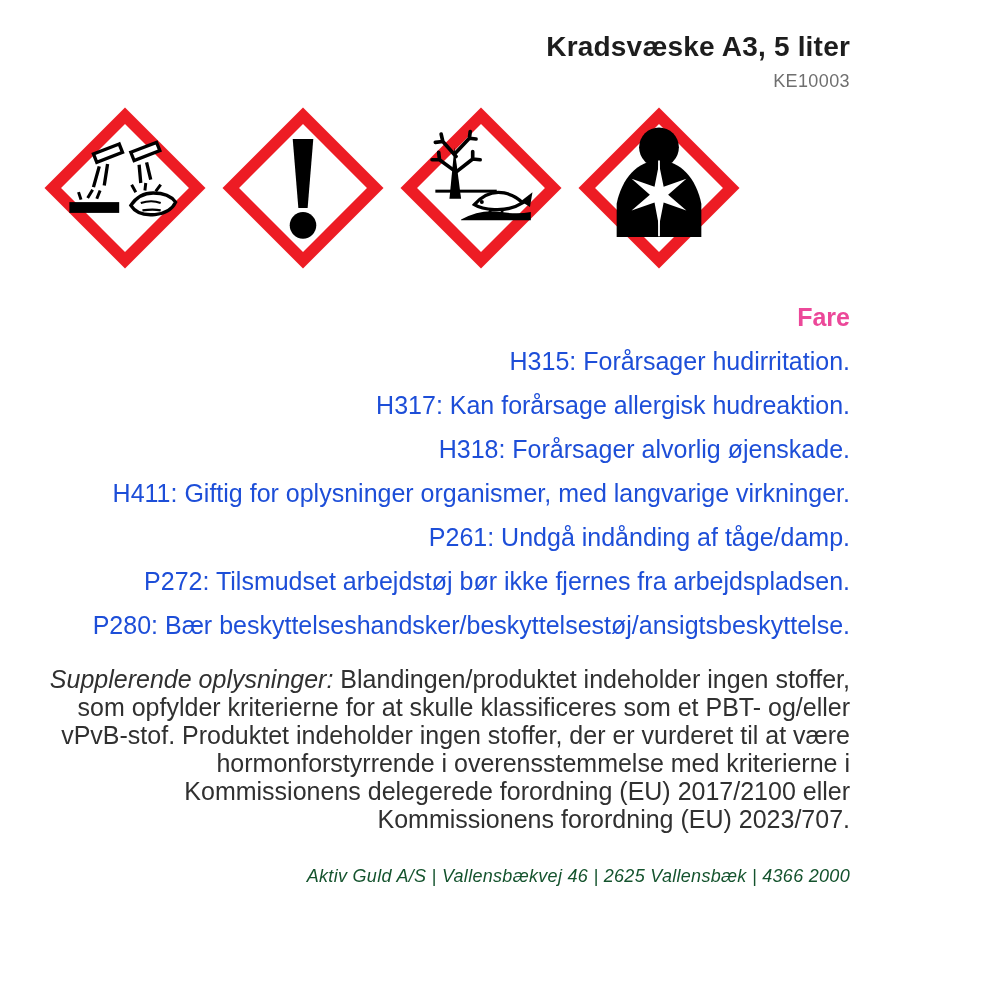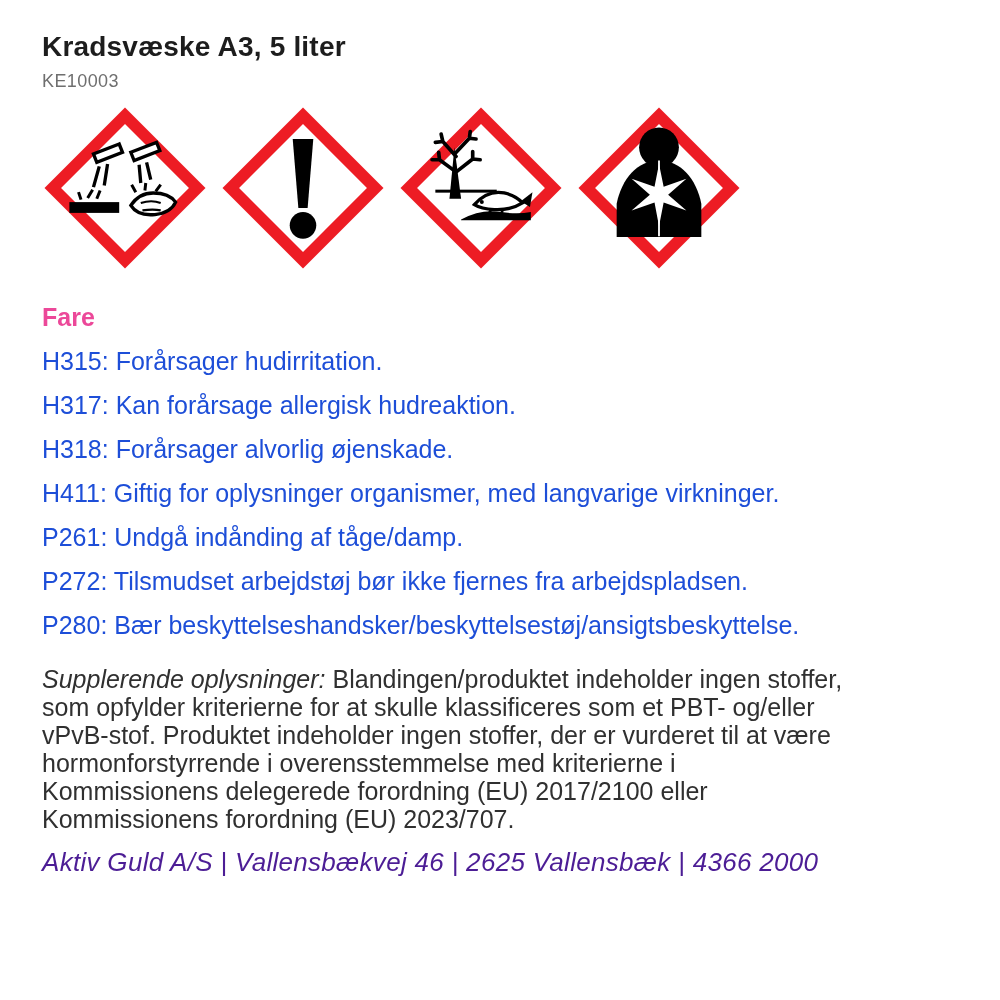--- a/index.html
+++ b/index.html
@@ -7,20 +7,21 @@
   body {
     width: 1000px;
     height: 1000px;
     font-family: "Liberation Sans", sans-serif;
     color: #3c3c3c;
     overflow: hidden;
   }
   .page {
     padding: 30px 42px 0 42px;
     width: 892px;
+    text-align: right;
   }
   .product-title {
     font-size: 28px;
     font-weight: 700;
     color: #1d1d1d;
     letter-spacing: 0.2px;
     line-height: 1.2;
   }
   .product-sku {
     margin-top: 7px;
@@ -54,24 +55,24 @@
   }
   .supplementary {
     margin-top: 18px;
     font-size: 25px;
     line-height: 28px;
     color: #303030;
     max-width: 930px;
   }
   .supplementary .lead { font-style: italic; }
   .company-footer {
-    margin-top: 14px;
-    font-size: 26px;
+    margin-top: 33px;
+    font-size: 18px;
     font-style: italic;
-    color: #4c1d95;
+    color: #14532d;
     letter-spacing: 0.3px;
   }
 </style>
 </head>
 <body>
 
 <div class="page">
 
   <h1 class="product-title">Kradsvæske A3, 5 liter</h1>
   <div class="product-sku">KE10003</div>

